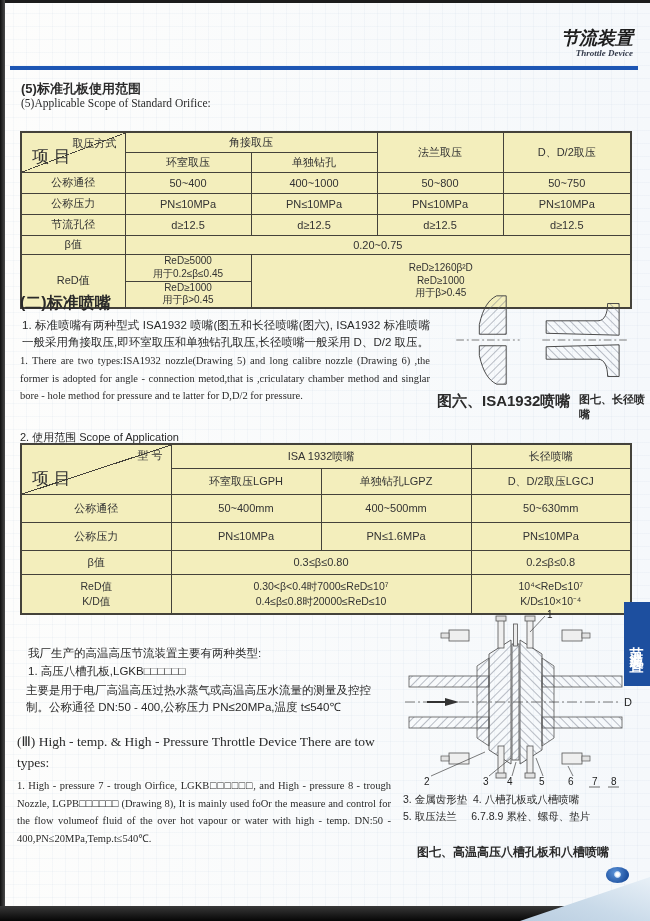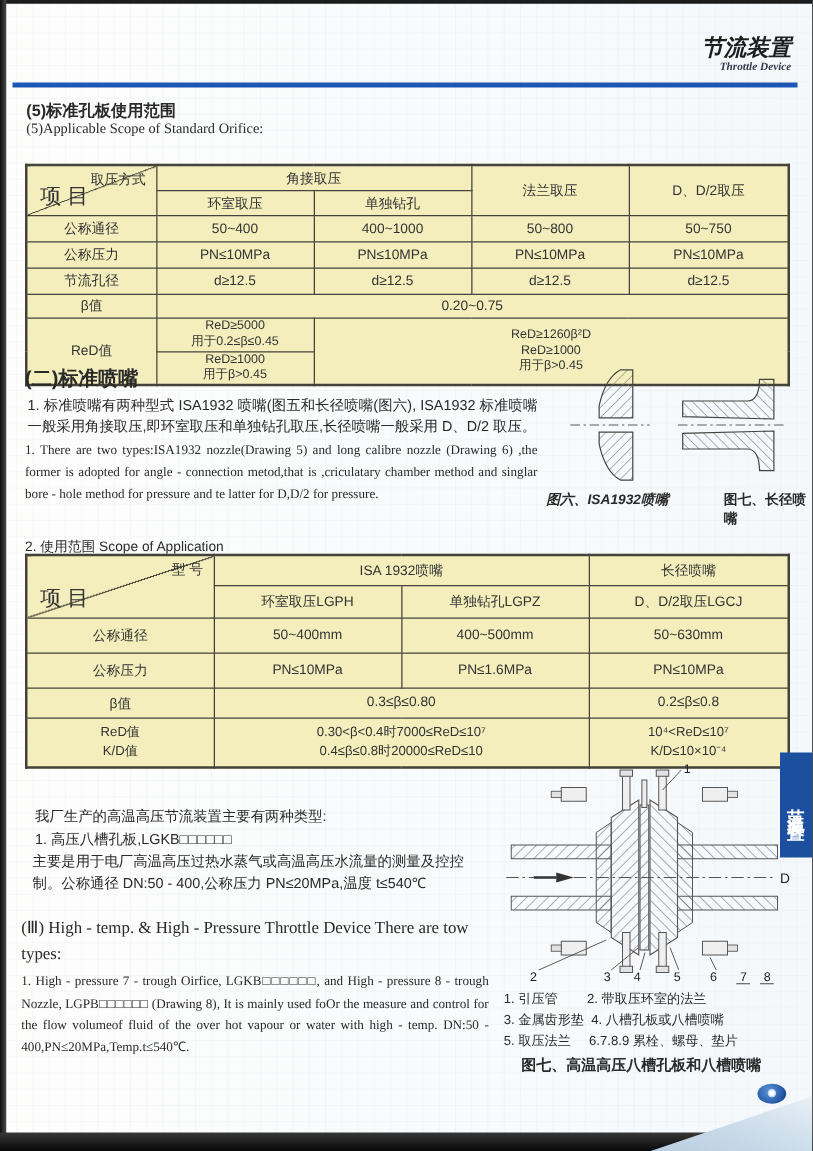--- a/index.html
+++ b/index.html
@@ -39,21 +39,21 @@
   .diag .dt{position:absolute;top:3px;right:8px;font-size:11px;}
   .diag .db{position:absolute;bottom:4px;left:10px;font-size:17px;}
   .l{line-height:12.5px;font-size:10px;}
   .l11{line-height:15px;font-size:10.5px;}
   
   .h2-cn{position:absolute;left:20px;top:293px;font-size:16px;font-weight:bold;}
   .p2-cn{position:absolute;left:22px;top:317px;width:408px;font-size:11.5px;line-height:17px;text-align:justify;}
   .p2-en{position:absolute;left:20px;top:352px;width:410px;font-size:10.5px;line-height:17.5px;font-family:"Liberation Serif",serif;text-align:justify;}
   .fig6{position:absolute;left:447px;top:292px;}
   .fig7{position:absolute;left:540px;top:292px;}
-  .figcap6{position:absolute;left:437px;top:392px;font-size:11px;font-weight:bold;font-style:italic;}
+  .figcap6{position:absolute;left:437px;top:392px;font-size:15px;font-weight:bold;}
   .figcap7{position:absolute;left:543px;top:392px;font-size:11px;font-weight:bold;padding-left:36px;}
   .scope-h{position:absolute;left:20px;top:430px;font-size:11px;}
   
   .h3-cn{position:absolute;left:20px;top:618px;font-size:16px;font-weight:bold;}
   .s3-l1{position:absolute;left:28px;top:646px;font-size:11.5px;text-align:center;}
   .s3-l2{position:absolute;left:28px;top:664px;font-size:11.5px;}
   .s3-l3{position:absolute;left:26px;top:682px;width:360px;font-size:11.5px;line-height:17px;}
   .s3-hen{position:absolute;left:17px;top:731px;width:372px;font-size:13.5px;line-height:21px;font-family:"Liberation Serif",serif;}
   .s3-pen{position:absolute;left:17px;top:777px;width:374px;font-size:10.5px;line-height:17.5px;font-family:"Liberation Serif",serif;text-align:justify;}
   
@@ -292,21 +292,20 @@
     <text x="142" y="179" font-size="10" fill="#222">5</text>
     <line x1="176" y1="170" x2="171" y2="160" stroke="#444" stroke-width="0.7"></line>
     <text x="171" y="179" font-size="10" fill="#222">6</text>
     <text x="195" y="179" font-size="10" fill="#222">7</text>
     <line x1="192" y1="181" x2="203" y2="181" stroke="#444" stroke-width="0.8"></line>
     <text x="214" y="179" font-size="10" fill="#222">8</text>
     <line x1="211" y1="181" x2="222" y2="181" stroke="#444" stroke-width="0.8"></line>
   </svg>
 
   <div class="legend">
-    <div>1. 引压管        2. 带取压环室的法兰</div>
     <div>3. 金属齿形垫  4. 八槽孔板或八槽喷嘴</div>
     <div>5. 取压法兰     6.7.8.9 累栓、螺母、垫片</div>
   </div>
   <div class="cap7">图七、高温高压八槽孔板和八槽喷嘴</div>
 
   <div class="side-tab">节流装置</div>
 
   <div class="badge"></div>
 </div>
 

